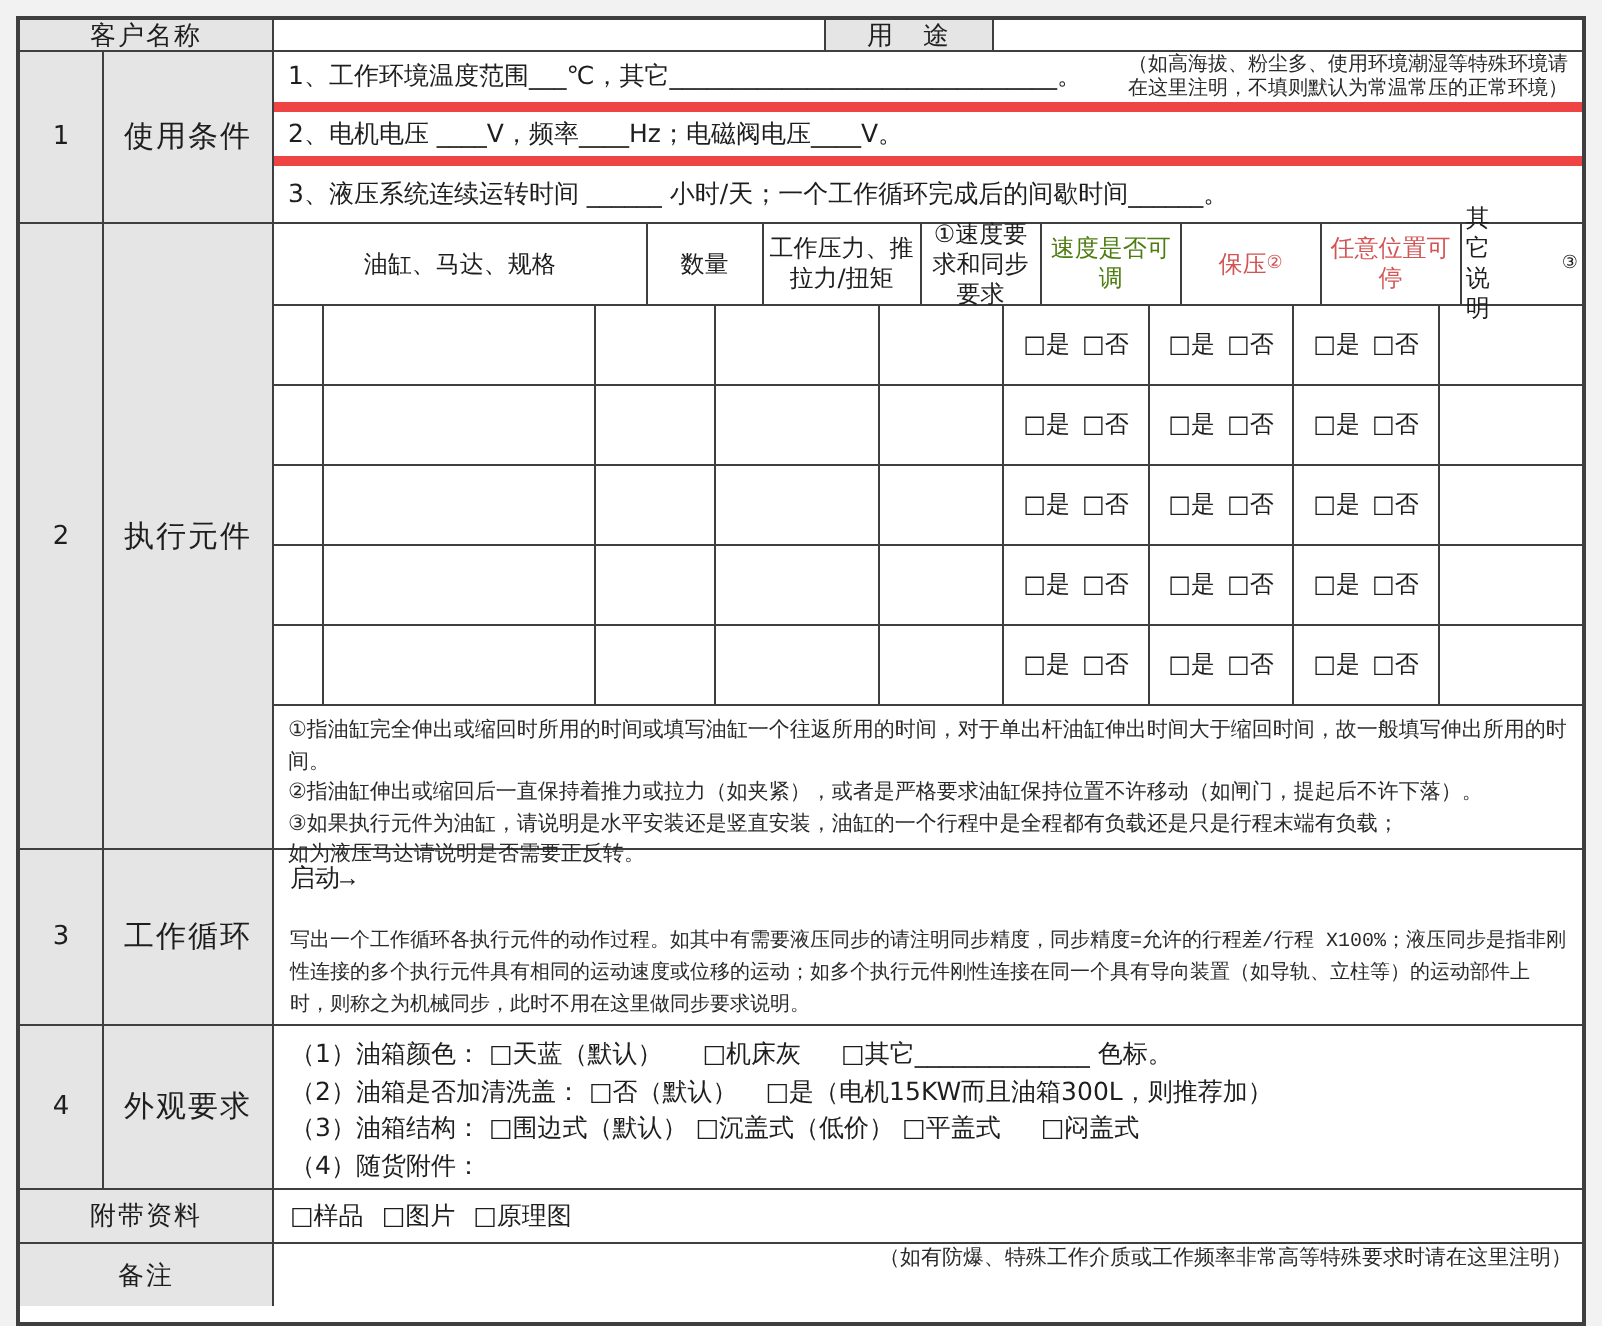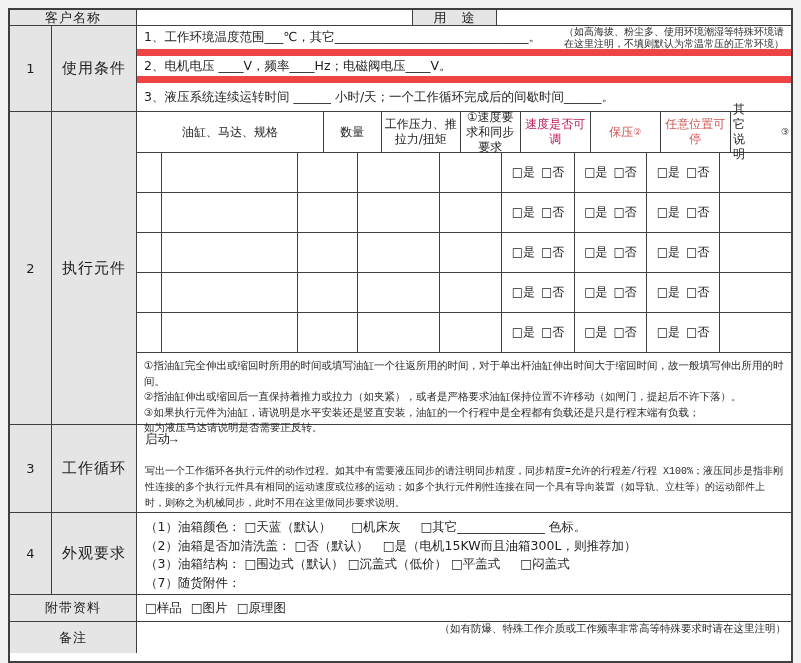--- a/index.html
+++ b/index.html
@@ -38,21 +38,21 @@
   .sec-content { flex: 1; display: flex; flex-direction: column; min-width: 0; }
 
   .s1 { height: 86px; }
   .s2 { height: 313px; }
   .s3 { height: 88px; }
   .s4 { height: 82px; }
   .s-attach { height: 27px; }
   .s-remarks { height: 31px; }
 
   
-  .s1-line { display: flex; align-items: center; padding: 0 7px; font-size: 12.5px; border-bottom: 7px solid #ef4444; }
+  .s1-line { display: flex; align-items: center; padding: 0 7px; font-size: 12.5px; border-bottom: 5px solid #ef4444; }
   .s1-line:last-child { border-bottom: none; }
   .s1-l1 { height: 30px; justify-content: space-between; }
   .s1-l2 { height: 27px; }
   .s1-l3 { flex: 1; }
   .s1-note { font-size: 10px; line-height: 12px; color: #2a2a2a; text-align: left; white-space: nowrap; }
   .s1-main { white-space: nowrap; overflow: hidden; }
 
   
   .t-header { display: flex; height: 41px; border-bottom: 1px solid #3f3f3f; font-size: 12px; }
   .t-header .cell { display: flex; align-items: center; justify-content: center; text-align: center; line-height: 15px; padding: 0 2px; }
@@ -125,21 +125,21 @@
   <div class="row s2">
     <div class="cell gray center sec-no">2</div>
     <div class="cell gray center sec-label">执行元件</div>
     <div class="sec-content">
 
       <div class="t-header">
         <div class="cell w161">油缸、马达、规格</div>
         <div class="cell w60">数量</div>
         <div class="cell w82">工作压力、推拉力/扭矩</div>
         <div class="cell w62">①速度要求和同步要求</div>
-        <div class="cell w73 red-col" style="color: #be185d;">速度是否可调</div>
+        <div class="cell w73 red-col" style="color: #4d7c0f;">速度是否可调</div>
         <div class="cell w72 red-col" style="color: rgb(210, 84, 84);">
           <span>保压</span>
             <sup>②</sup>
         </div>
         <div class="cell w73 red-col" style="color: rgb(210, 84, 84);">
           <span>任意位置可停</span>
         </div>
         <div class="cell wlast last">
           <span>其它说明</span>
             <sup>③</sup>
@@ -285,21 +285,21 @@
         <span class="opt">□是（电机15KW而且油箱300L，则推荐加）</span>
       </div>
       <div class="s4-line">
         <span>（3）油箱结构：</span>
         <span class="opt">□围边式（默认）</span>
         <span class="opt">□沉盖式（低价）</span>
         <span class="opt gap4">□平盖式</span>
         <span class="opt">□闷盖式</span>
       </div>
       <div class="s4-line">
-        <span>（7）随货附件：</span>
+        <span>（4）随货附件：</span>
       </div>
     </div>
   </div>
 
   <div class="row s-attach">
     <div class="cell gray center lbl w-custlabel">附带资料</div>
     <div class="attach-content" style="flex:1">
       <span class="opt">□样品</span>
       <span class="opt">□图片</span>
       <span class="opt">□原理图</span>

